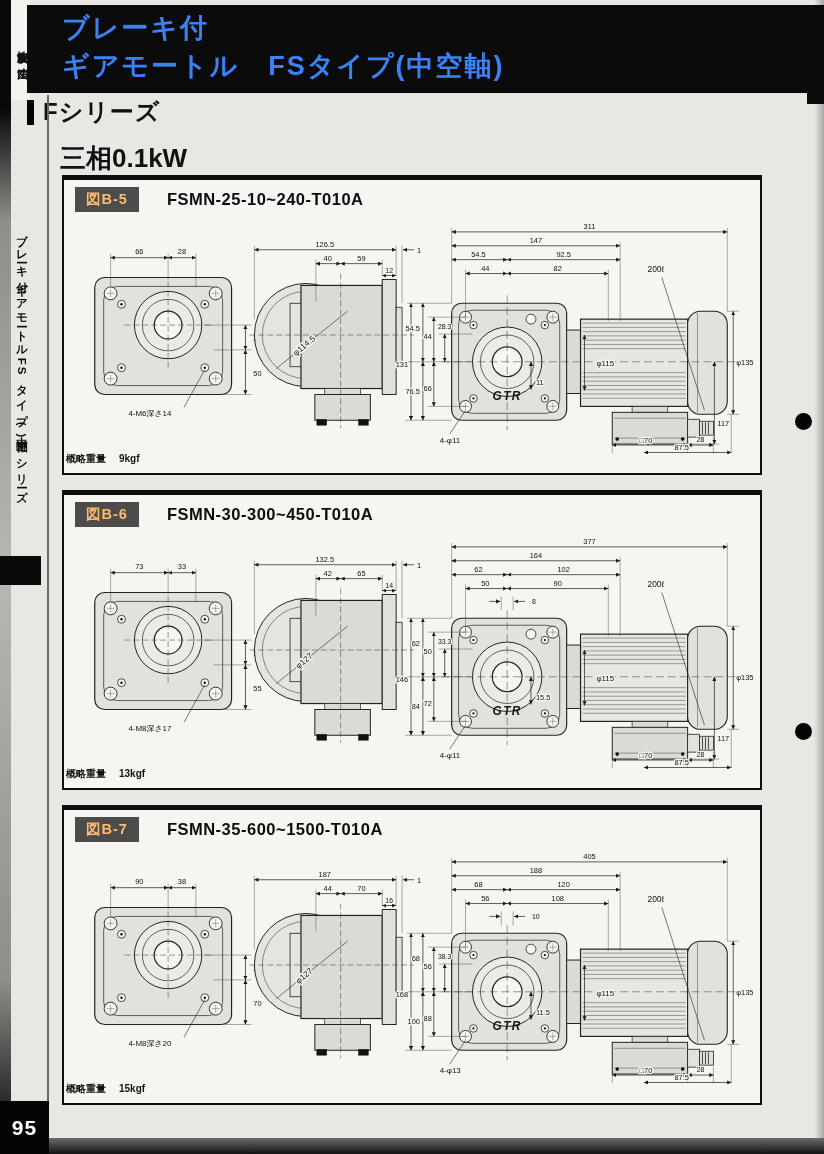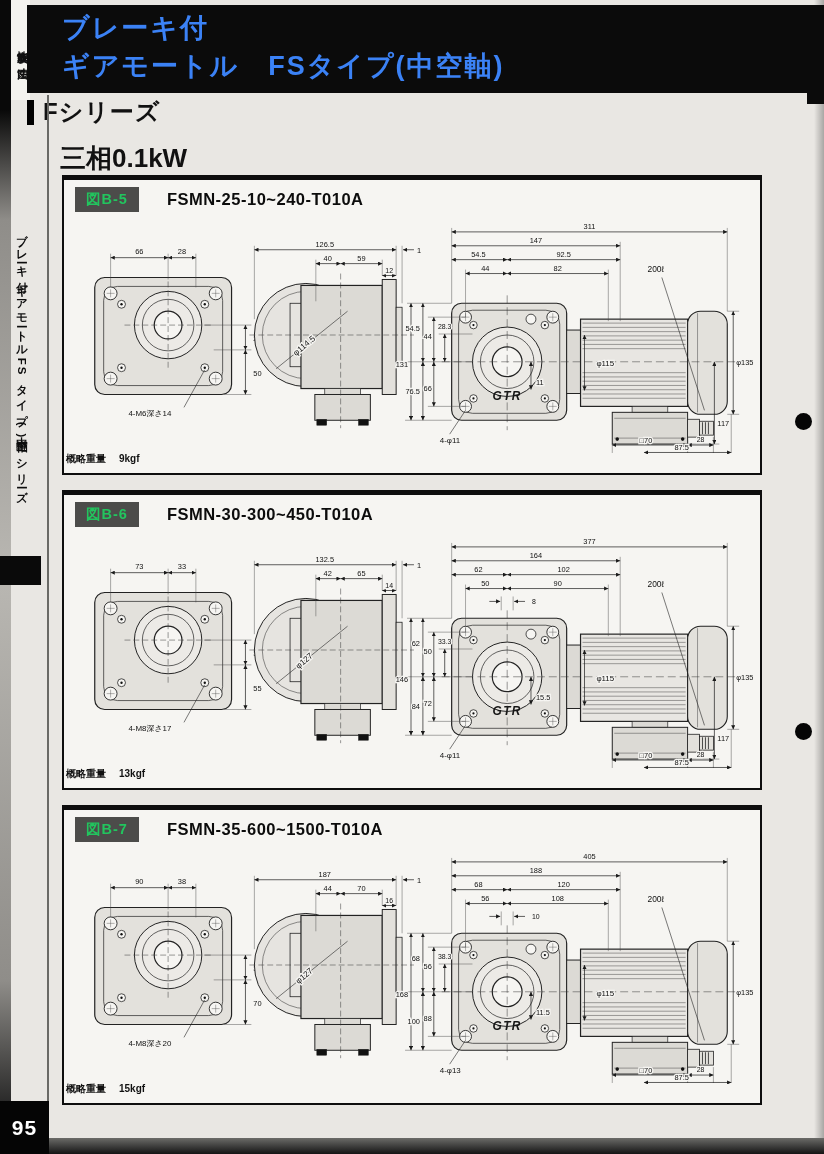--- a/index.html
+++ b/index.html
@@ -20,21 +20,21 @@
   .series-bar{width:7px;height:25px;background:#000;margin-right:9px;}
   .series-label{font-size:24px;font-weight:800;letter-spacing:1px;}
   .phase{position:absolute;left:60px;top:129px;font-size:26px;font-weight:800;margin-top:12px;}
   .content-rule{position:absolute;left:47px;top:95px;width:2px;height:1043px;background:#6a6a66;}
   .side-vertical{position:absolute;left:14px;top:226px;writing-mode:vertical-rl;
      font-size:11.5px;font-weight:700;letter-spacing:2px;color:#0d0d0d;}
   .side-tab{position:absolute;left:0;top:556px;width:41px;height:29px;background:#0a0a0a;}
   .figure-box{position:absolute;left:62px;width:700px;height:300px;box-sizing:border-box;
      background:#f6f5f2;border:2px solid #0e0e0e;border-top-width:5px;}
   .fig-header{position:absolute;top:7px;left:11px;display:flex;align-items:center;}
-  .fig-label{background:#4c4c4a;color:#22c55e;font-size:14.5px;font-weight:800;
+  .fig-label{background:#4c4c4a;color:#fdba74;font-size:14.5px;font-weight:800;
      padding:3px 11px;letter-spacing:1px;}
   .fig-model{margin-left:28px;font-size:16.5px;font-weight:800;letter-spacing:0.5px;color:#0c0c0c;}
   .fig-svg{position:absolute;left:1px;top:36px;}
   .fig-svg text{font-family:"Liberation Sans","DejaVu Sans",sans-serif;}
   .fig-weight{position:absolute;left:2px;bottom:7px;font-size:10px;font-weight:800;}
   .fw-value{margin-left:13px;}
   .reg-dot{position:absolute;left:795px;width:17px;height:17px;border-radius:50%;background:#050505;}
   .bottom-band{position:absolute;left:0;bottom:0;width:100%;height:16px;
      background:linear-gradient(to bottom,#6b6b68,#141414);}
   .page-num{position:absolute;left:0;top:1101px;width:49px;height:53px;background:#050505;

